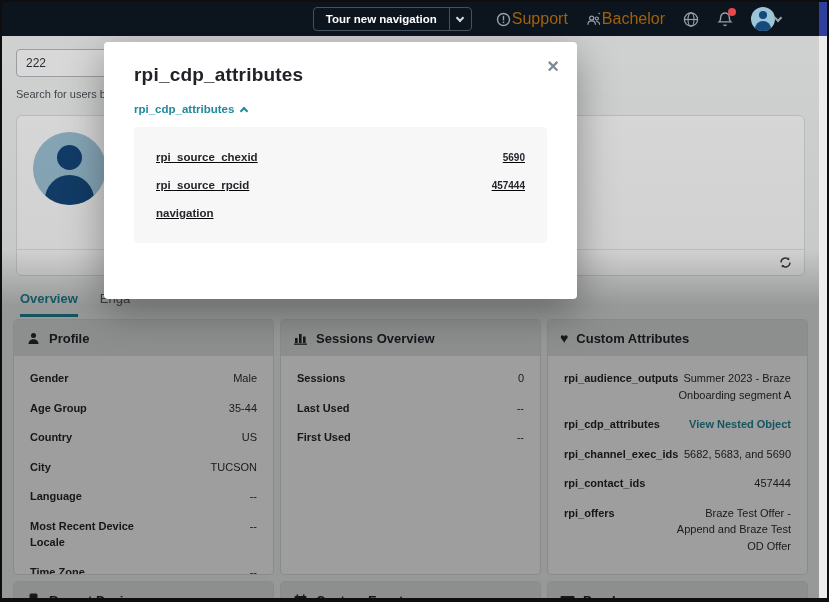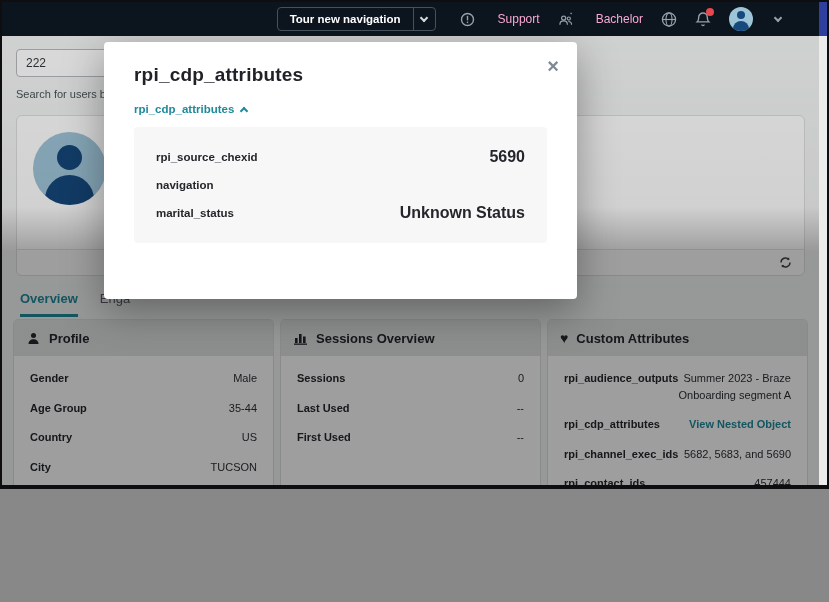--- a/index.html
+++ b/index.html
@@ -1,25 +1,25 @@
 <!DOCTYPE html>
 <html><head>
 <meta charset="utf-8">
 <style>
   * { margin:0; padding:0; box-sizing:border-box; }
   html,body { width:829px; height:602px; overflow:hidden; }
   body { font-family:"Liberation Sans","DejaVu Sans",sans-serif; background:#888; }
-  .frame { position:relative; width:829px; height:489px; border:2px solid #0e0e10; border-bottom-width:4px; overflow:hidden; background:#f4f5f5; }
+  .frame { position:relative; width:829px; height:602px; border:2px solid #0e0e10; border-bottom-width:4px; overflow:hidden; background:#f4f5f5; }
 
   
   .navbar { position:absolute; top:0; left:0; right:0; height:34px; background:#0c141e; display:flex; align-items:center; justify-content:flex-end; gap:18px; padding-right:46px; z-index:20; }
   .tour-btn { display:flex; align-items:stretch; border:1px solid #46515c; border-radius:4px; color:#fff; height:24px; margin-right:6px; cursor:pointer; }
   .tour-btn .tb-label { font-size:11.5px; font-weight:700; padding:0 12px; display:flex; align-items:center; }
   .tour-btn .tb-caret { border-left:1px solid #46515c; width:22px; display:flex; align-items:center; justify-content:center; }
-  .nav-item { display:flex; align-items:center; gap:22px; color:#f9a8d4; font-size:12px; cursor:pointer; }
+  .nav-item { display:flex; align-items:center; gap:0; color:#a16207; font-size:16px; cursor:pointer; }
   .nav-ico { width:16px; height:16px; display:inline-flex; align-items:center; justify-content:center; }
   .bell-wrap { position:relative; }
   .badge-dot { position:absolute; top:-3px; right:-3px; width:8px; height:8px; border-radius:50%; background:#e5484d; }
   .nav-avatar { width:24px; height:24px; border-radius:50%; background:#9ec4d8; position:relative; overflow:hidden; }
   .nav-avatar .head { position:absolute; top:4px; left:8px; width:8px; height:8px; border-radius:50%; background:#16497c; }
   .nav-avatar .body { position:absolute; top:14px; left:4px; width:16px; height:12px; border-radius:8px 8px 0 0; background:#16497c; }
   .chev { display:inline-block; width:6px; height:6px; border-right:2px solid currentColor; border-bottom:2px solid currentColor; transform:rotate(45deg); margin-top:-3px; }
   .chev-white { color:#d6dadd; }
   .chev-gray { color:#98a1a9; }
 
@@ -60,24 +60,24 @@
   .heart-glyph { font-size:14px; line-height:1; color:#24262b; }
 
   
   .overlay { position:absolute; top:34px; left:0; right:8px; bottom:0; z-index:5;
     background:linear-gradient(180deg, rgba(0,0,0,0.15) 0%, rgba(0,0,0,0.18) 38%, rgba(0,0,0,0.38) 48%, rgba(0,0,0,0.38) 100%); }
   .modal { position:absolute; top:40px; left:102px; width:473px; height:257px; background:#fff; border-radius:4px; z-index:10; box-shadow:0 12px 40px rgba(0,0,0,0.35); padding:22px 30px; }
   .modal-title { font-size:19px; font-weight:700; color:#202228; letter-spacing:0.2px; }
   .modal-close { position:absolute; top:14px; right:18px; font-size:20px; font-weight:700; color:#7d8a96; cursor:pointer; line-height:1; }
   .expander { margin-top:17px; display:flex; align-items:center; gap:7px; color:#1f8a9a; font-size:11.5px; font-weight:700; cursor:pointer; }
   .chev-up { display:inline-block; width:6px; height:6px; border-right:2px solid #1f8a9a; border-bottom:2px solid #1f8a9a; transform:rotate(-135deg); margin-top:4px; }
-  .modal-panel { margin-top:12px; background:#f7f7f8; border-radius:4px; padding:16px 22px; }
+  .modal-panel { margin-top:12px; background:#f7f7f8; border-radius:4px; padding:16px 22px;text-decoration:underline; }
   .mrow { display:flex; justify-content:space-between; align-items:center; height:28px; }
   .mrow .k { font-size:11.5px; font-weight:700; color:#24262b; }
-  .mrow .v { font-size:16px; font-weight:700; color:#24262b; text-align:center; }
+  .mrow .v { font-size:10px; font-weight:700; color:#24262b; text-align:center; }
 
   
   .scrollbar { position:absolute; top:0; right:0; width:8px; height:100%; background:#ececec; z-index:30; }
   .scroll-thumb { position:absolute; top:0; left:0; width:8px; height:34px; background:#2e3f9e; }
 
   svg { display:block; }
 </style>
 </head>
 <body>
 
@@ -340,25 +340,25 @@
     <div class="expander">
       <span>rpi_cdp_attributes</span>
       <span class="chev-up"></span>
     </div>
     <div class="modal-panel">
       <div class="mrow">
           <span class="k">rpi_source_chexid</span>
           <span class="v">5690</span>
         </div>
       <div class="mrow">
+          <span class="k">rpi_source_rpcid</span>
+          <span class="v">457444</span>
+        </div>
+      <div class="mrow">
           <span class="k">navigation</span>
-        </div>
-      <div class="mrow">
-          <span class="k">marital_status</span>
-          <span class="v">Unknown Status</span>
         </div>
     </div>
   </div>
 
   <div class="scrollbar">
     <div class="scroll-thumb"></div>
   </div>
 
 </div>
 

